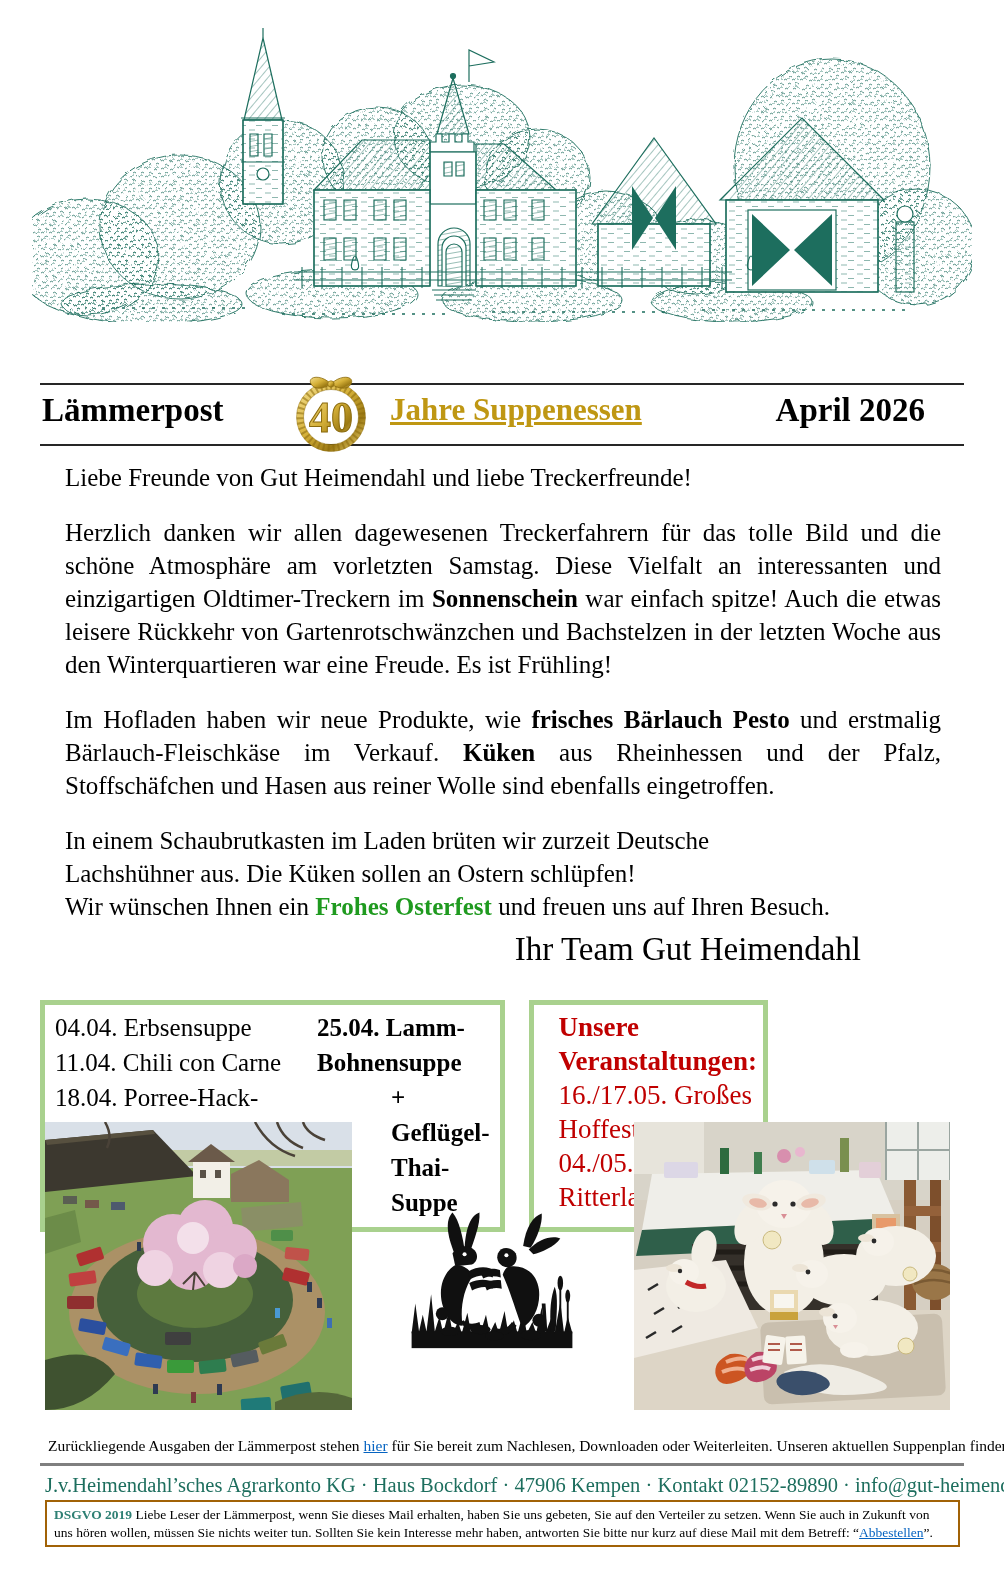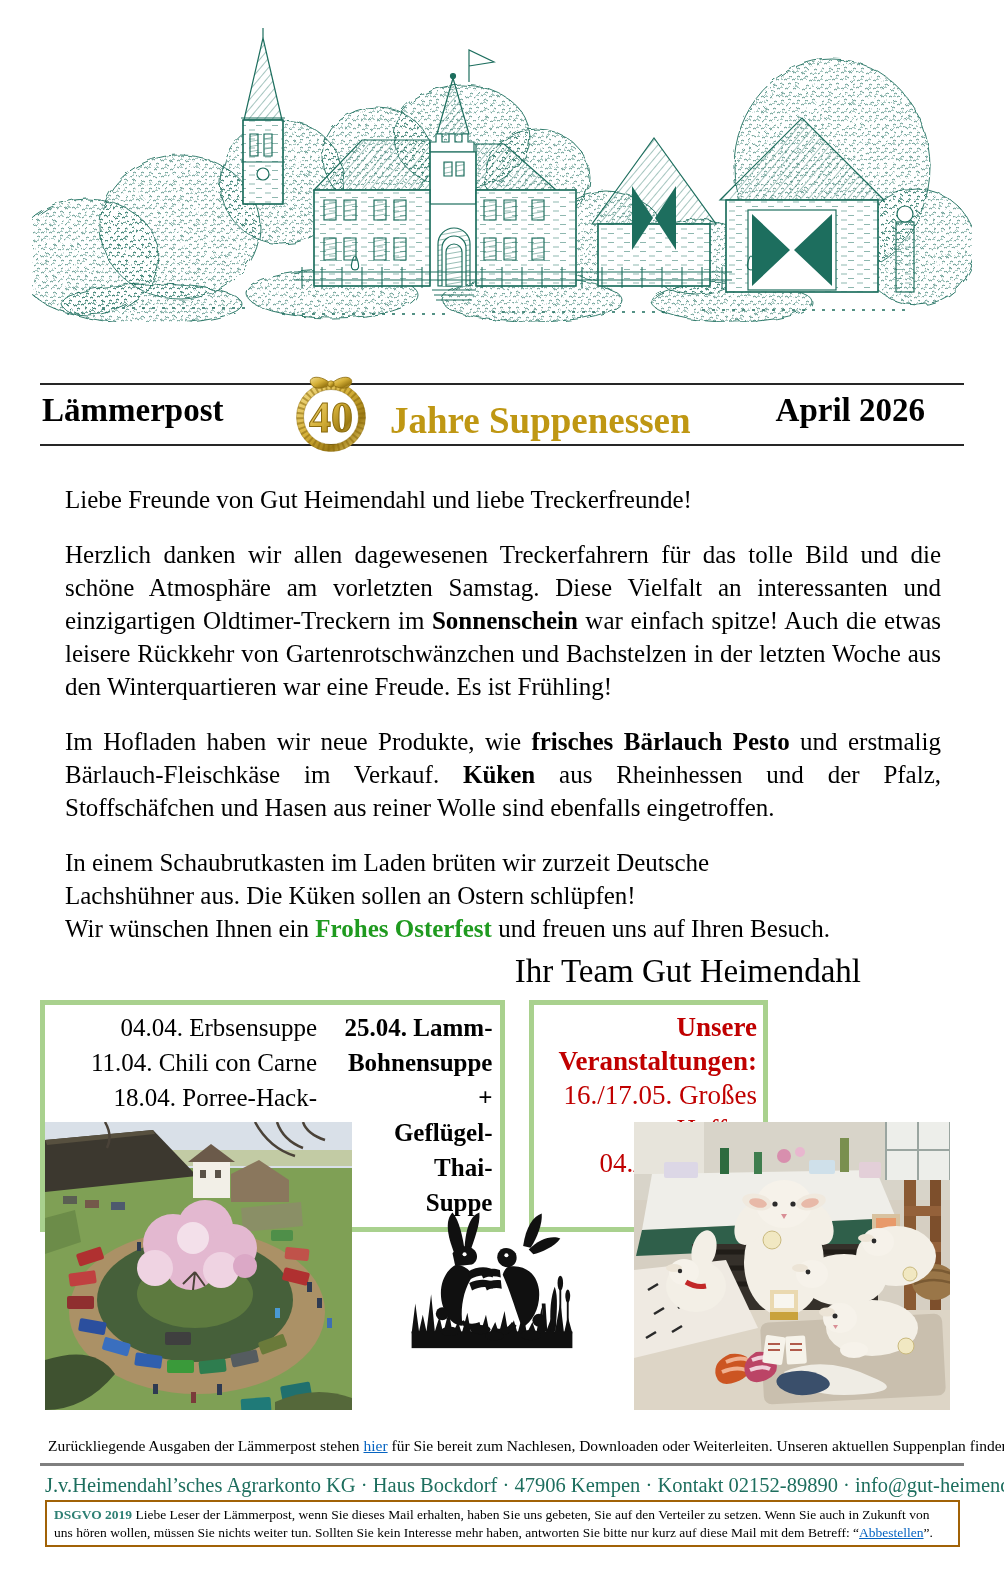--- a/index.html
+++ b/index.html
@@ -19,31 +19,31 @@
     position:absolute; left:20px; right:20px; top:326px; text-align:center;
     font-size:33px; font-weight:bold; color:var(--teal); letter-spacing:.5px; white-space:nowrap;
   }
   
   .masthead{
     position:absolute; left:40px; right:40px; top:383px; height:63px;
     border-top:2px solid var(--rule); border-bottom:2px solid var(--rule);
   }
   .mast-title{position:absolute; left:2px; top:7px; font-size:33px; font-weight:bold;}
   .badge-40{position:absolute; left:251px; top:-13px; width:80px; height:82px;}
-  .mast-annv{position:absolute; left:350px; top:14px; font-size:37px; font-weight:bold; color:var(--gold);}
+  .mast-annv{position:absolute; left:350px; top:7px; font-size:31px; font-weight:bold; color:var(--gold);text-decoration:underline;}
   .mast-issue{position:absolute; right:39px; top:7px; font-size:33px; font-weight:bold;}
   
-  .copy{position:absolute; left:65px; width:876px; top:483px; font-size:25px; line-height:33px;}
+  .copy{position:absolute; left:65px; width:876px; top:461px; font-size:25px; line-height:33px;}
   .copy p{margin:0 0 22px 0; text-align:justify;}
   .copy p.nojust{text-align:left;}
   .copy .b{font-weight:bold;}
   .copy .green{color:var(--green); font-weight:bold;}
   .signature{ text-align:right; padding-right:80px; margin-top:8px; font-size:33px;}
   
-  .boxes{position:absolute; left:40px; top:1000px; width:728px; display:flex; gap:24px; align-items:stretch;text-align:right;}
+  .boxes{position:absolute; left:40px; top:1000px; width:728px; display:flex; gap:24px; align-items:stretch;}
   .soup-box{
     width:580px; border:5px solid var(--box-border); padding:5px 8px 7px 10px;
     font-size:25px; line-height:35px; display:flex;
   }
   .soup-col1{width:262px;}
   .soup-col2{flex:1;font-weight:bold;}
   .soup-col2 .indent{padding-left:74px;}
   .events-box{
     flex:1; border:5px solid var(--box-border); padding:5px 6px 7px 24px;
     color:var(--red); font-size:27px; line-height:34px;

